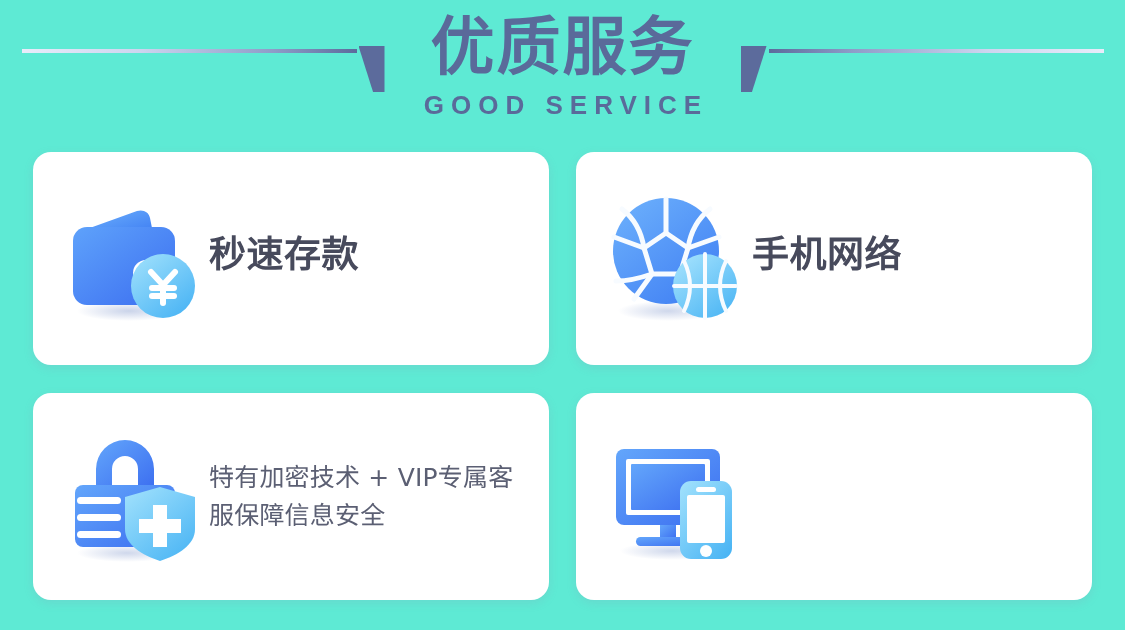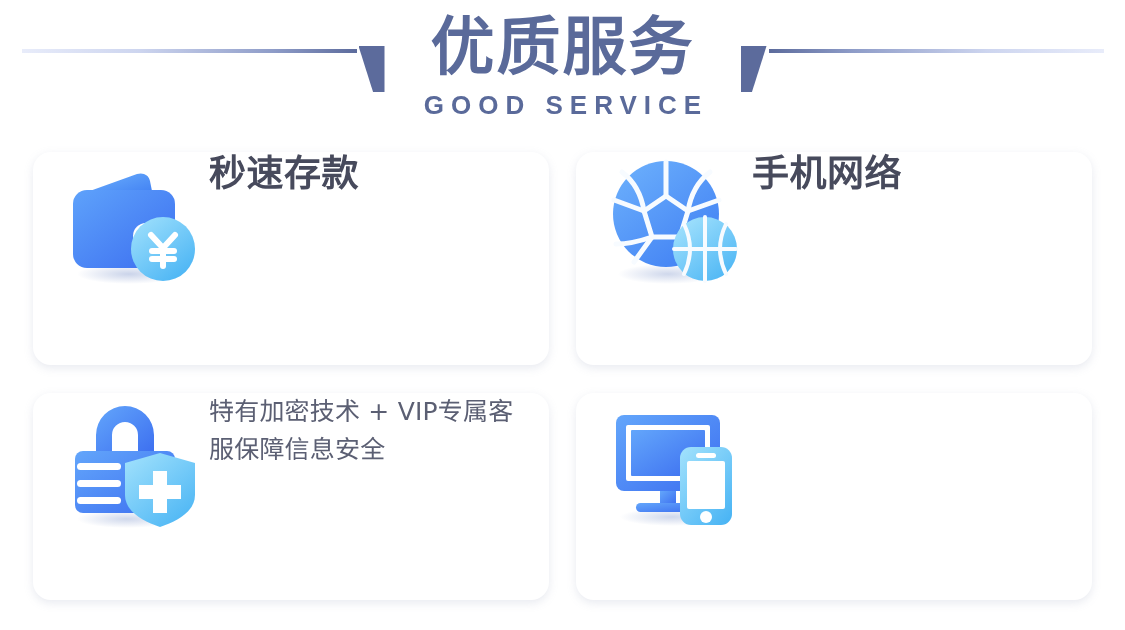--- a/index.html
+++ b/index.html
@@ -9,21 +9,21 @@
     background: #000000;
   }
   body {
     font-family: "Liberation Sans", "DejaVu Sans", sans-serif;
   }
 
   .page {
     position: relative;
     width: 1125px;
     height: 630px;
-    background: #ffffff;
+    background: #5eead4;
     overflow: hidden;
   }
 
   
   .header {
     position: absolute;
     left: 0;
     top: 0;
     width: 1125px;
     height: 150px;
@@ -129,21 +129,21 @@
     column-gap: 27px;
     row-gap: 28px;
   }
 
   .card {
     position: relative;
     background: #ffffff;
     border-radius: 18px;
     box-shadow: 0 3px 10px rgba(140,150,180,0.20);
     display: flex;
-    align-items: flex-start;
+    align-items: center;
     padding: 0 22px 0 30px;
     box-sizing: border-box;
     overflow: hidden;
   }
 
   .card-icon {
     flex: 0 0 auto;
     width: 140px;
     height: 140px;
     position: relative;

